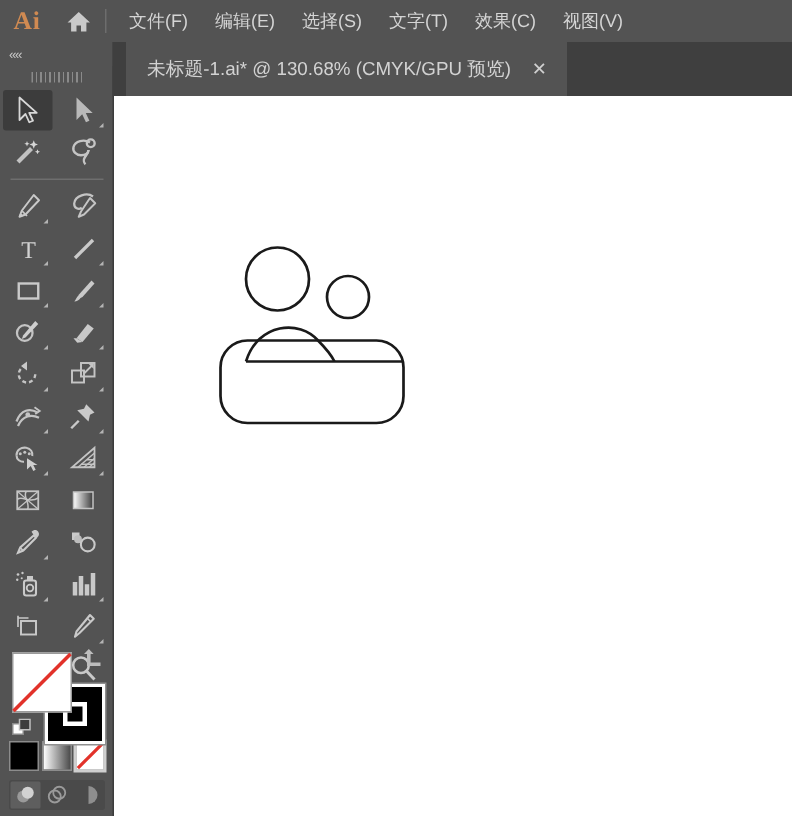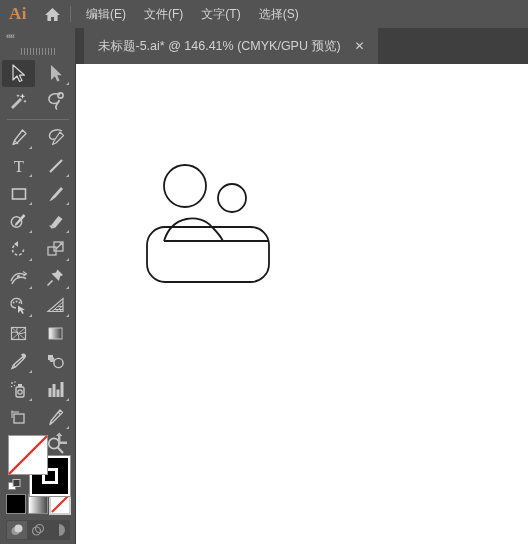--- a/index.html
+++ b/index.html
@@ -158,24 +158,26 @@
 
   <div class="menubar">
     <div class="ai-logo">Ai</div>
     <div class="home-btn">
       <svg width="17" height="15" viewBox="0 0 17 15">
         <path d="M8.5 1 L16 8 L13.6 8 L13.6 14 L10 14 L10 10 L7 10 L7 14 L3.4 14 L3.4 8 L1 8 Z" fill="#c9c9c9"></path>
       </svg>
     </div>
     <div class="menu-sep"></div>
     <div class="menu-items">
+      <div class="menu-item">文件(F)</div>
       <div class="menu-item">编辑(E)</div>
-      <div class="menu-item">文件(F)</div>
+      <div class="menu-item">选择(S)</div>
       <div class="menu-item">文字(T)</div>
-      <div class="menu-item">选择(S)</div>
+      <div class="menu-item">效果(C)</div>
+      <div class="menu-item">视图(V)</div>
     </div>
   </div>
 
   <div class="toolpanel">
 
     <div class="tp-header">
       <span class="collapse-arrows">««</span>
     </div>
     <div class="tp-grip">
       <div class="grip-dots"></div>
@@ -468,21 +470,21 @@
       </div>
     </div>
 
     <div class="screenmode">
       
     </div>
   </div>
 
   <div class="tabbar">
     <div class="tab">
-      <span class="tab-title">未标题-5.ai* @ 146.41% (CMYK/GPU 预览)</span>
+      <span class="tab-title">未标题-1.ai* @ 130.68% (CMYK/GPU 预览)</span>
       <span class="tab-close">✕</span>
     </div>
   </div>
 
   <div class="canvas">
     <svg class="artwork" width="452" height="480" viewBox="76 64 452 480">
       <g fill="none" stroke="#1a1a1a" stroke-width="1.8">
         <circle cx="185" cy="186" r="21"></circle>
         <circle cx="232" cy="198" r="14"></circle>
         <rect x="147" y="227" width="122" height="55" rx="18" ry="18"></rect>

